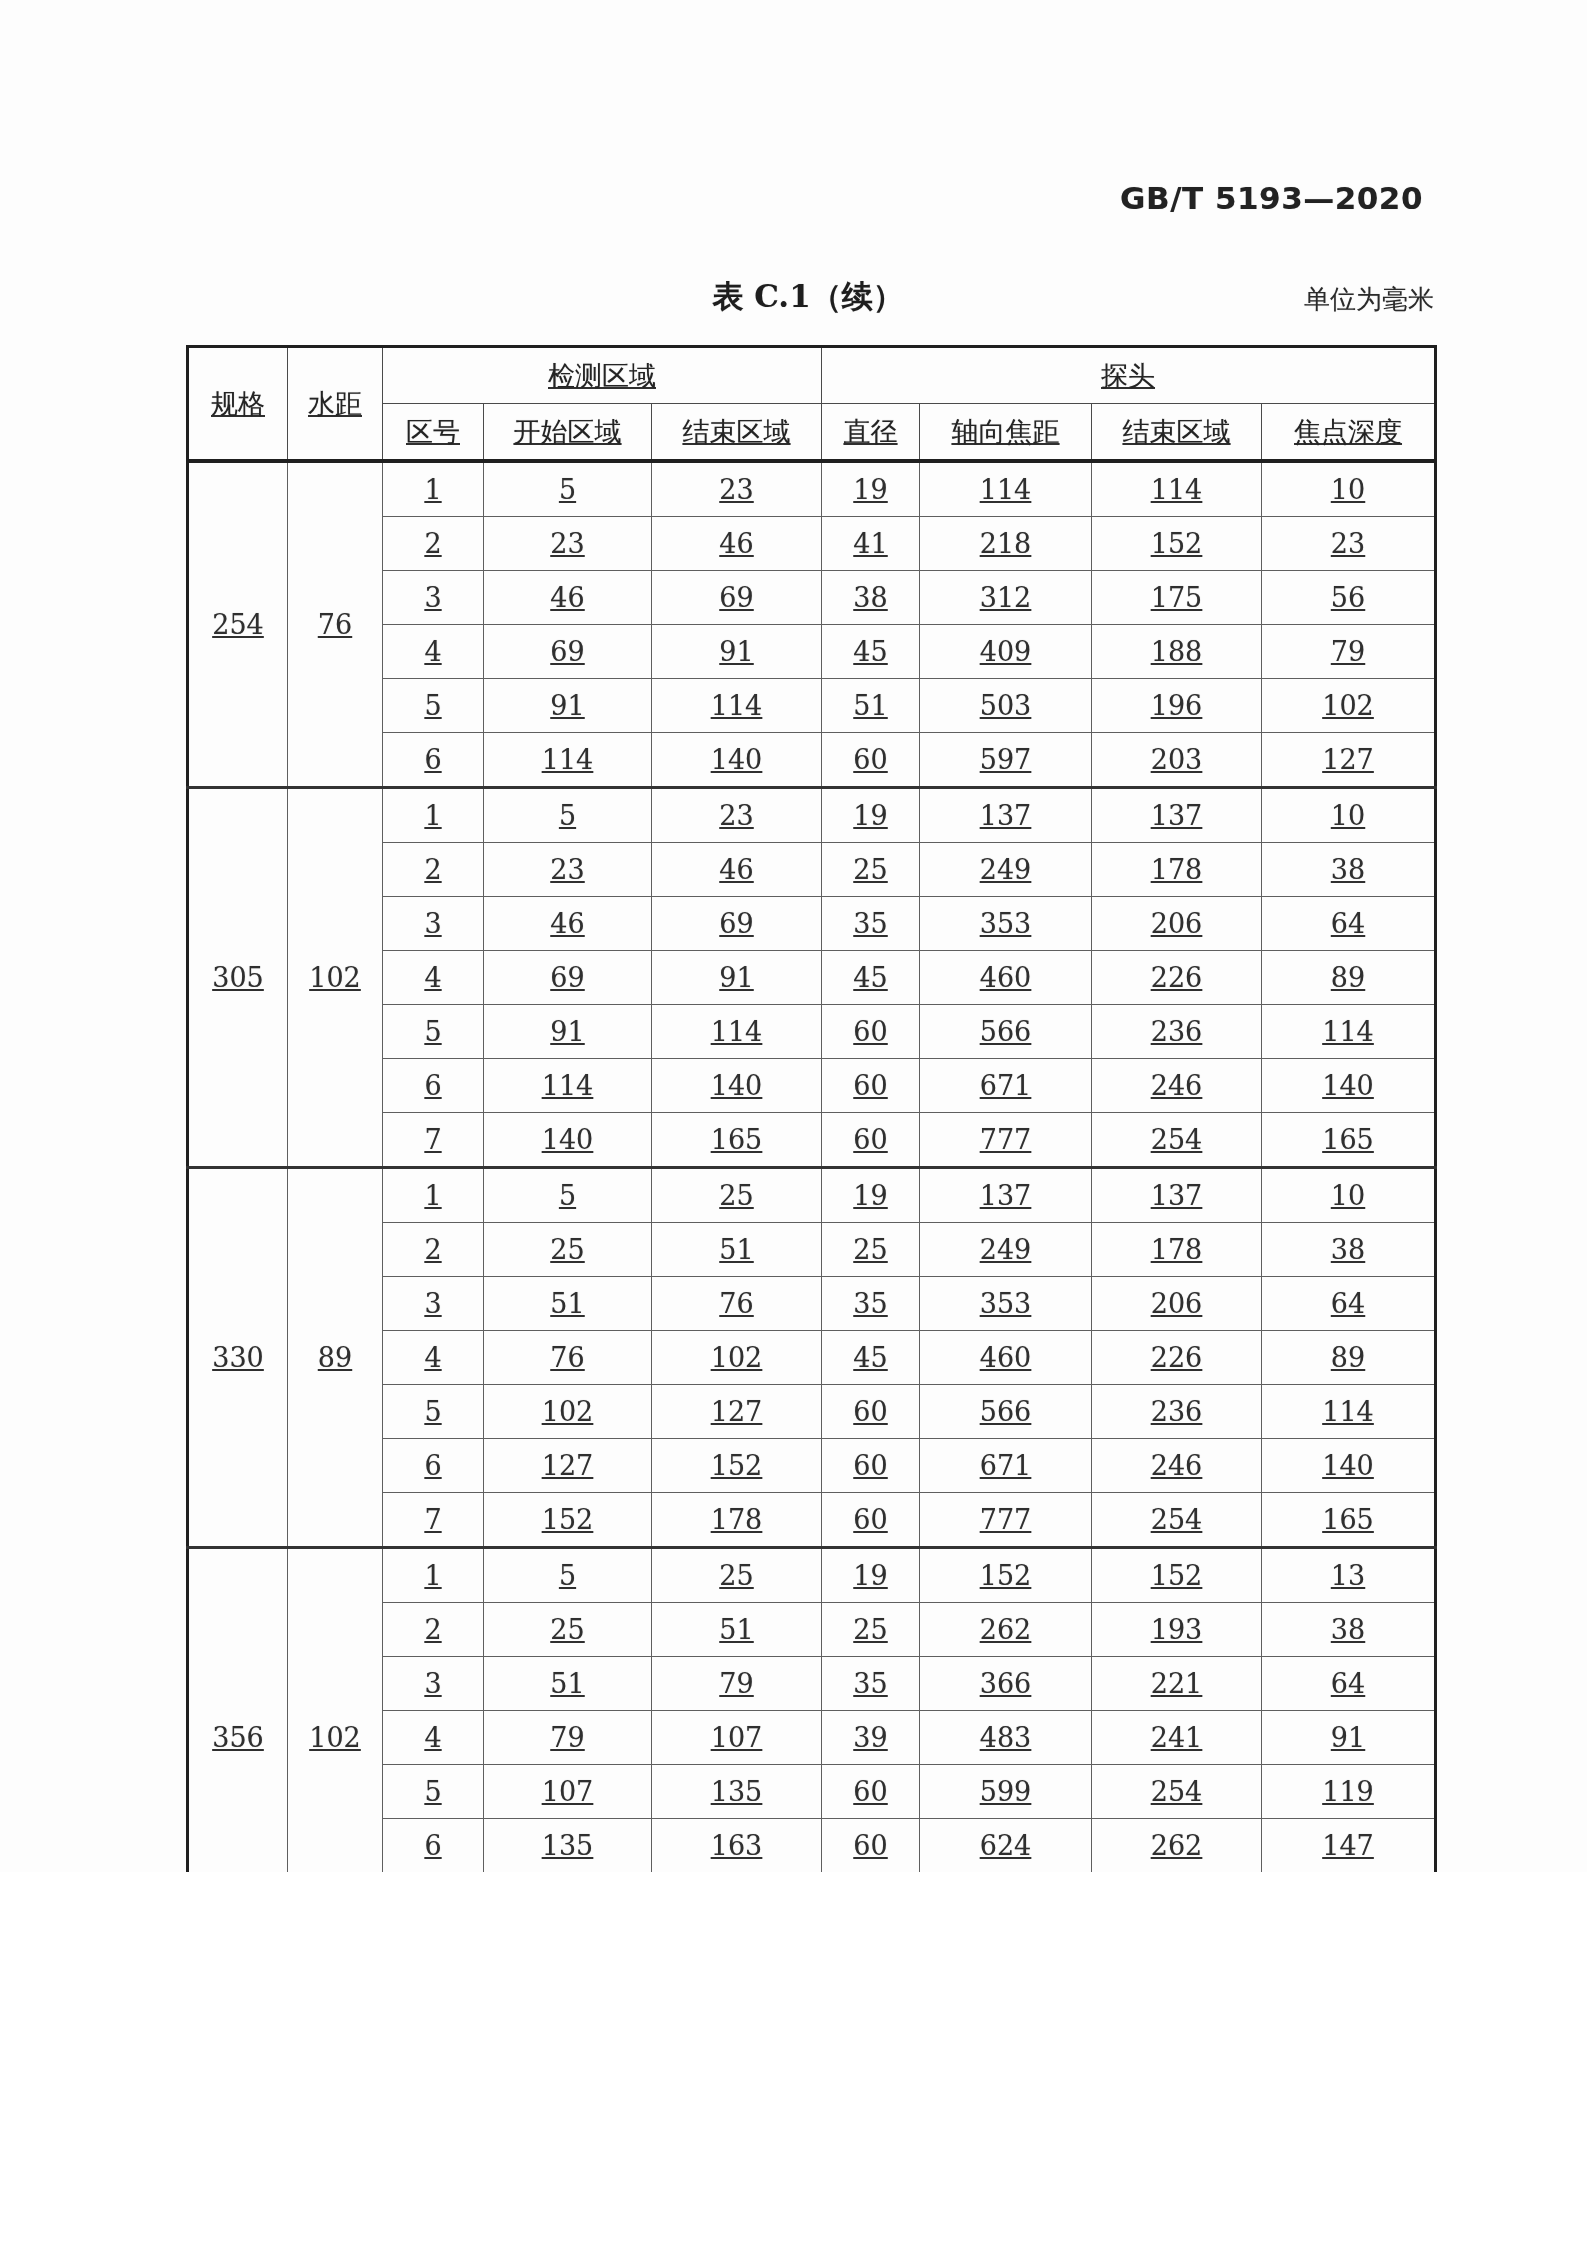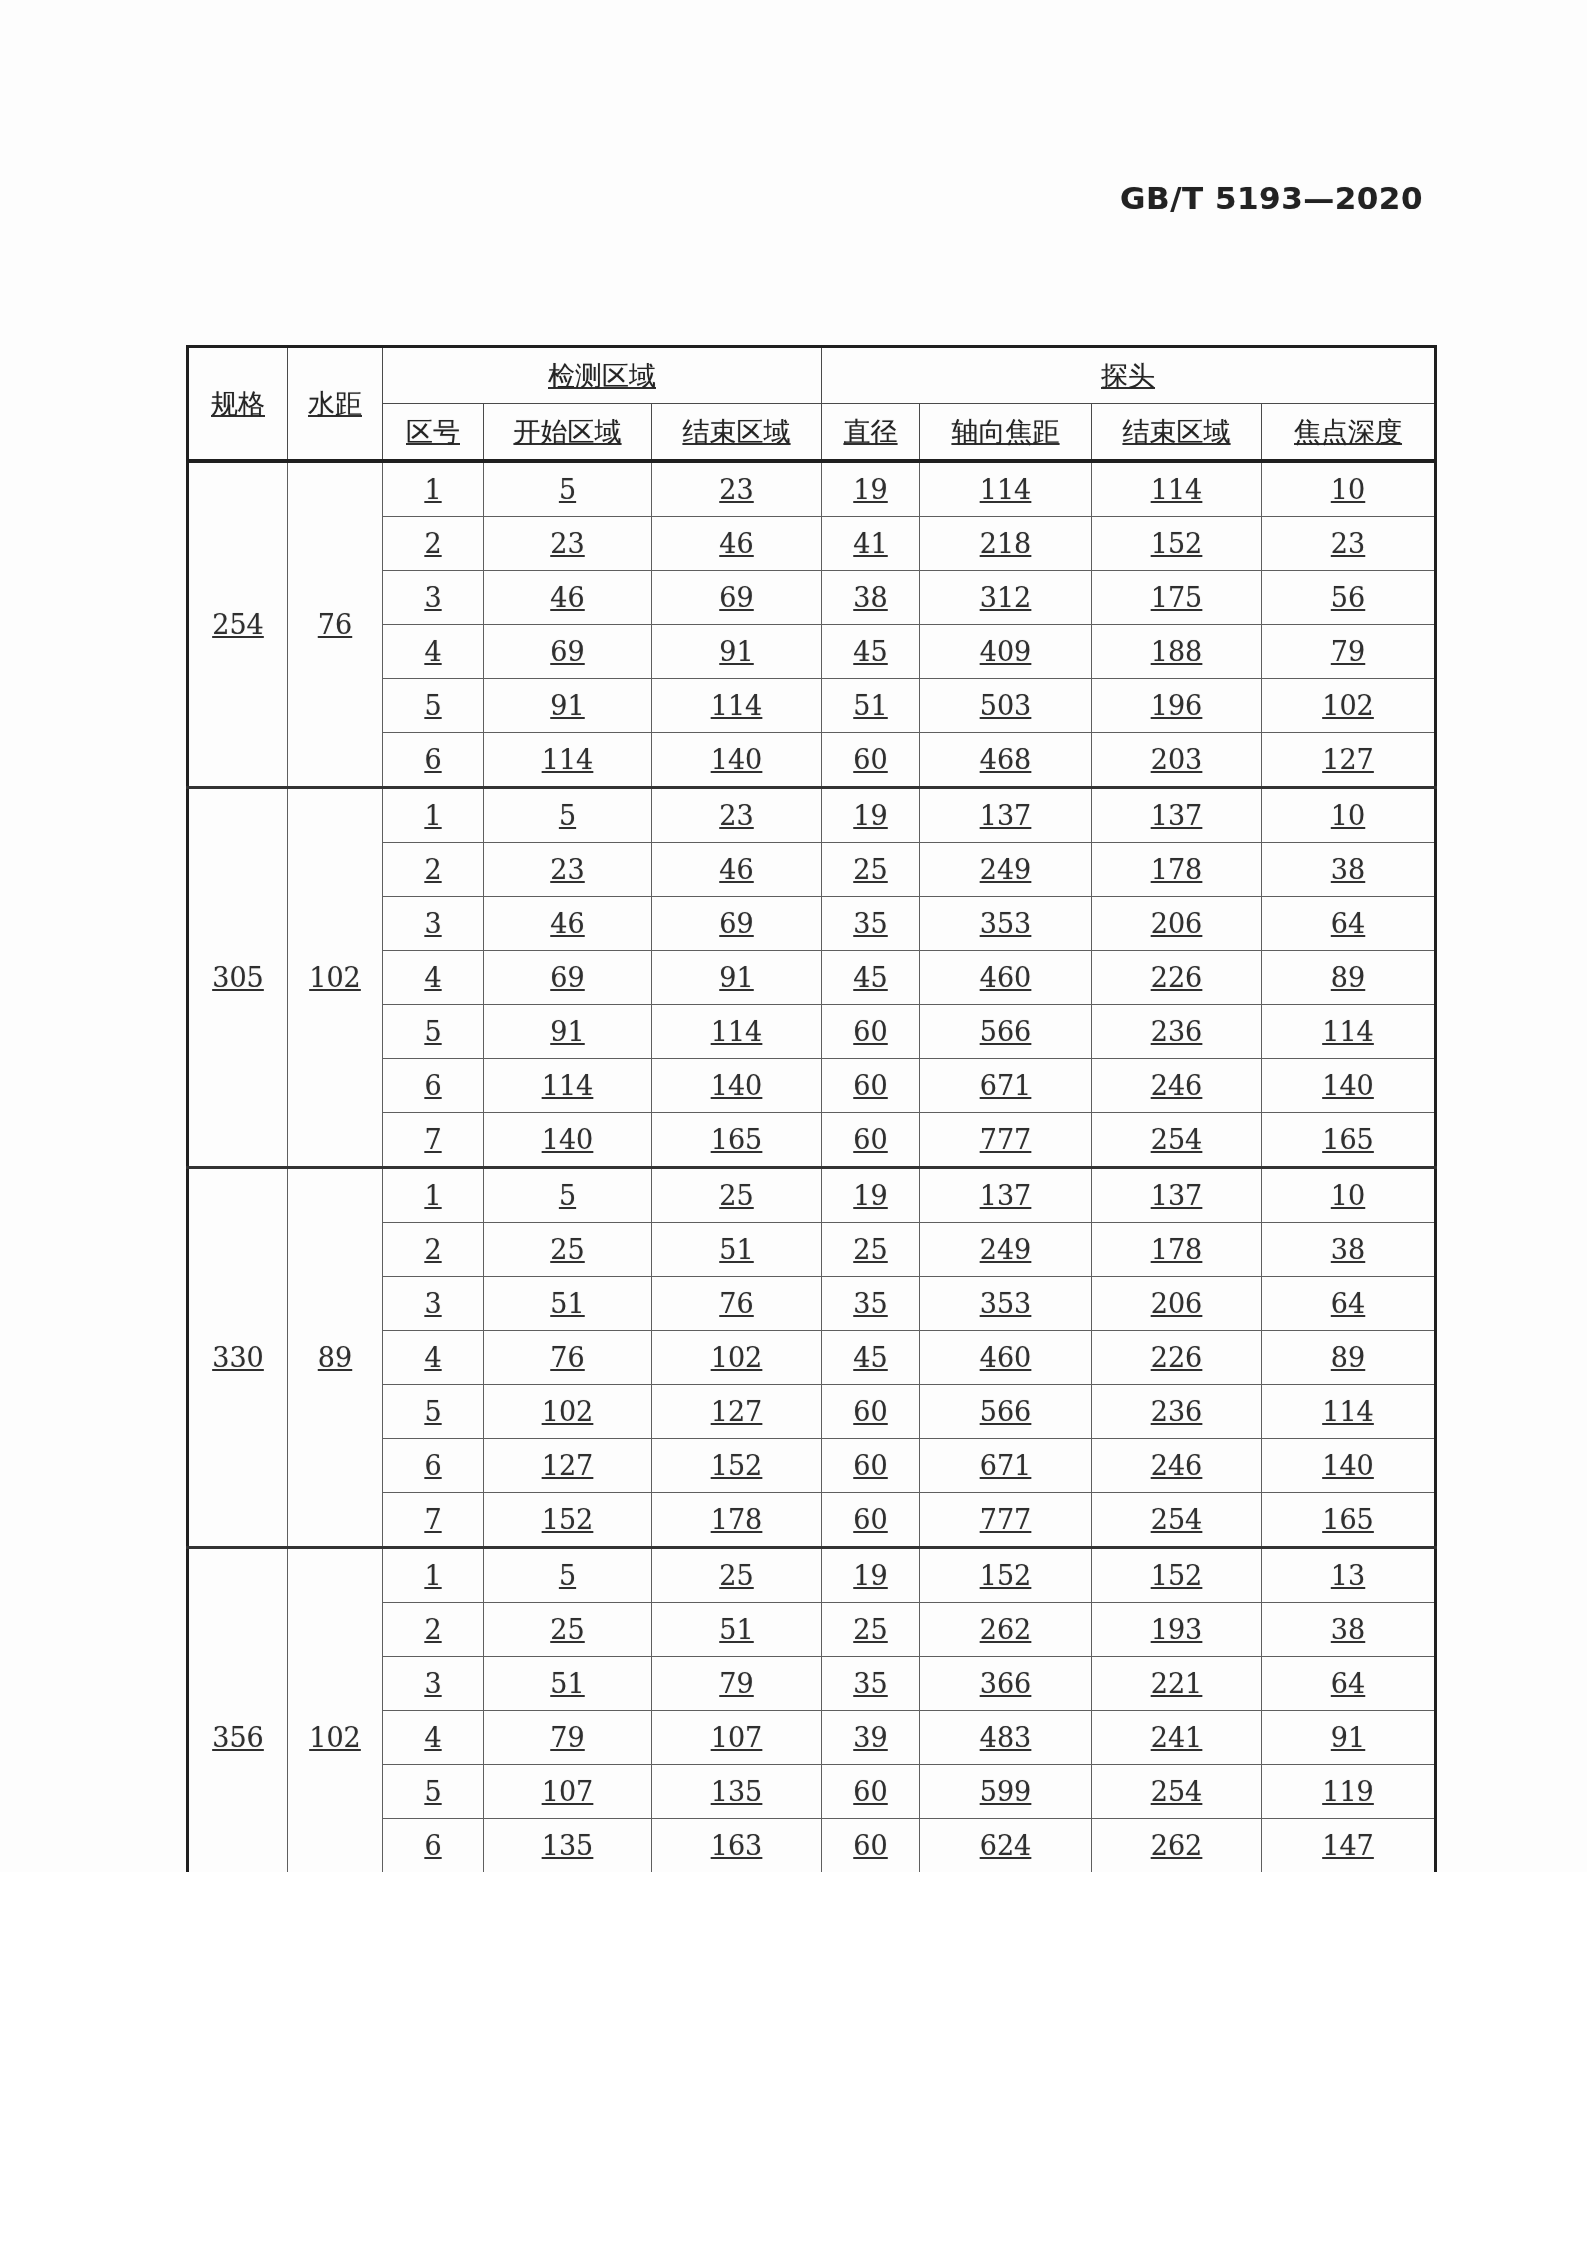--- a/index.html
+++ b/index.html
@@ -63,20 +63,24 @@
     font-size:23px;color:#3a3a3a;text-shadow:0 0 1px rgba(0,0,0,.25);
   }
 </style>
 </head>
 <body>
 
 <div class="page">
 
   <div class="doc-number">GB/T 5193—2020</div>
 
+  <div class="title-band">
+    <div class="table-title">表 C.1（续）</div>
+    <div class="unit-note">单位为毫米</div>
+  </div>
 
   <div class="smudge"></div>
   <div class="smudge2"></div>
 
   <table class="data-table">
     <colgroup>
       <col style="width:100px">
         <col style="width:95px">
         <col style="width:101px">
       <col style="width:168px">
@@ -149,21 +153,21 @@
           <td>51</td>
           <td>503</td>
           <td>196</td>
           <td>102</td>
         </tr>
         <tr>
           <td>6</td>
           <td>114</td>
           <td>140</td>
           <td>60</td>
-          <td>468</td>
+          <td>597</td>
           <td>203</td>
           <td>127</td>
         </tr>
         <tr class="section-start">
           <td rowspan="7">305</td>
           <td rowspan="7">102</td>
           <td>1</td>
           <td>5</td>
           <td>23</td>
           <td>19</td>

